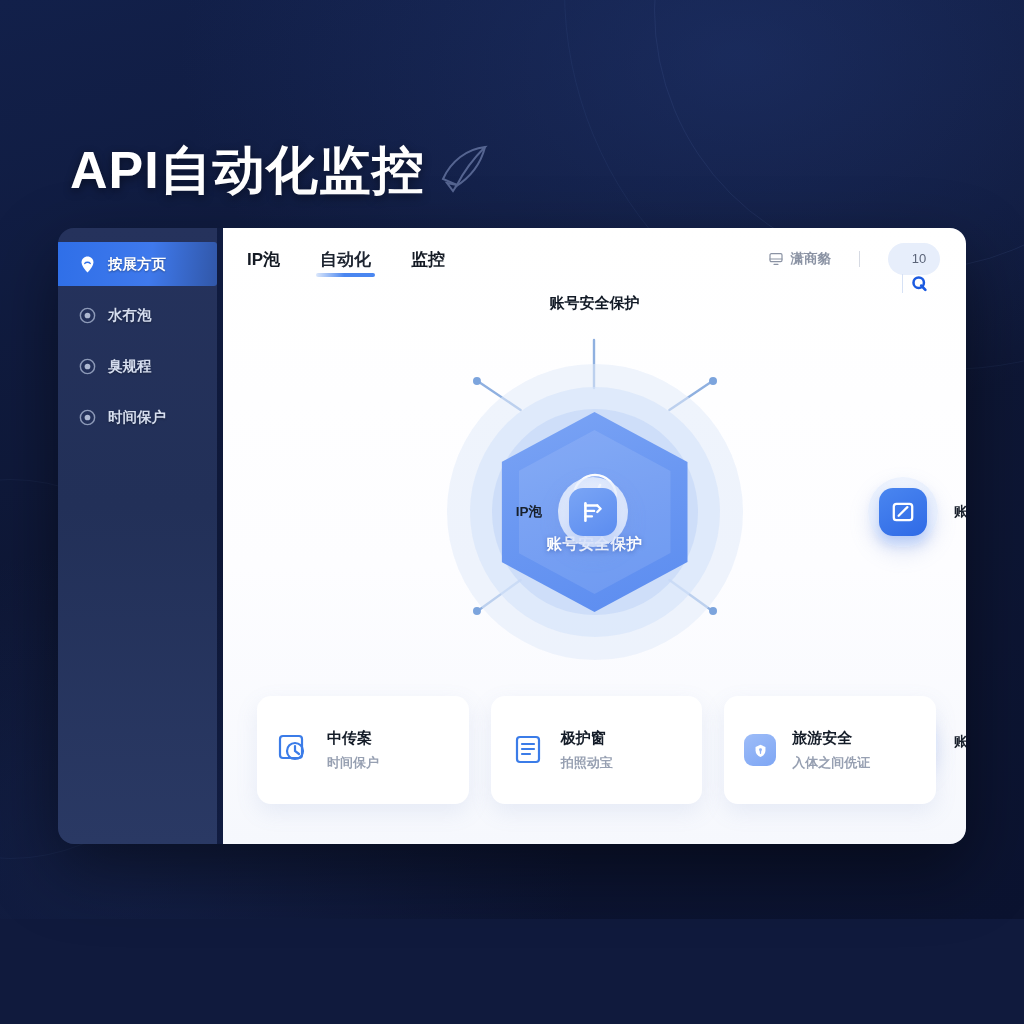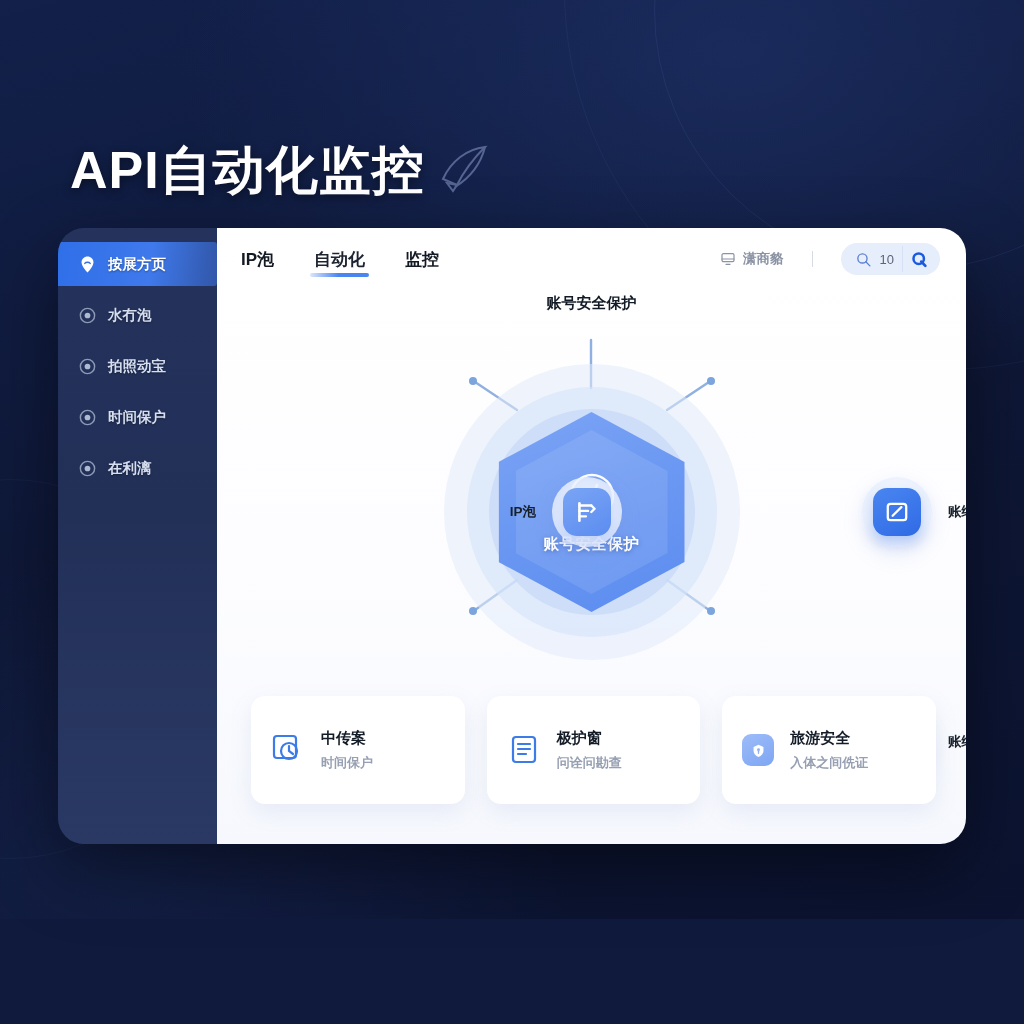--- a/index.html
+++ b/index.html
@@ -42,21 +42,21 @@
     text-shadow: 0 3px 10px rgba(0,0,0,0.45);
     white-space: nowrap;
   }
   #title-deco { width: 56px; height: 50px; opacity: .75; margin-bottom: 3px; }
 
   
   #app-window {
     position: absolute;
     left: 58px; top: 228px;
     width: 908px; height: 616px;
-    border-radius: 26px;
+    border-radius: 16px;
     overflow: hidden;
     display: flex;
     box-shadow: 0 26px 70px rgba(0,0,0,0.45);
   }
 
   
   #sidebar {
     width: 159px;
     flex: 0 0 159px;
     background: linear-gradient(180deg, #25325c 0%, #223058 45%, #2a3964 100%);
@@ -83,20 +83,21 @@
     border-bottom-right-radius: 3px;
   }
   .side-icon { width: 19px; height: 19px; flex: 0 0 19px; display: block; }
   .side-label { text-shadow: 0 1px 2px rgba(0,0,0,.35); }
 
   
   #content {
     flex: 1;
     background: linear-gradient(180deg, #ffffff 0%, #fdfdff 55%, #f6f8fd 100%);
     position: relative;
+    margin-left: 6px;
   }
   #topbar {
     height: 62px;
     display: flex; align-items: center;
     padding: 0 26px 0 24px;
     position: relative;
   }
   #tabs { display: flex; align-items: center; gap: 40px; height: 100%; }
   .tab {
     position: relative;
@@ -118,20 +119,21 @@
   }
   #user-chip { display: flex; align-items: center; gap: 7px; color: #8b93a4; font-size: 13.5px; font-weight: 600; }
   #divider-v { width: 1px; height: 16px; background: #d6dae3; margin: 0 4px; }
   #search-pill {
     display: flex; align-items: center;
     height: 32px;
     background: #e7eefb;
     border-radius: 18px;
     padding: 0 4px 0 14px;
     gap: 8px;
+    flex-direction: column;
   }
   #search-count { font-size: 13px; color: #5c6images; color: #5b6478; }
   #search-btn {
     width: 34px; height: 26px;
     display: flex; align-items: center; justify-content: center;
     border-left: 1px solid #d6e1f5;
     cursor: pointer;
   }
 
   
@@ -266,45 +268,38 @@
       </div>
 
       <div class="side-item">
         <svg class="side-icon" viewBox="0 0 24 24">
           <circle cx="12" cy="12" r="9" fill="none" stroke="#8d9ab8" stroke-width="1.8"></circle>
           <circle cx="12" cy="12" r="3.6" fill="#aeb9d2"></circle>
         </svg>
         <span class="side-label">水冇泡</span>
       </div>
 
-
       <div class="side-item">
         <svg class="side-icon" viewBox="0 0 24 24">
           <circle cx="12" cy="12" r="9" fill="none" stroke="#8d9ab8" stroke-width="1.8"></circle>
           <circle cx="12" cy="12" r="3.6" fill="#aeb9d2"></circle>
         </svg>
-        <span class="side-label">拍照动宝</span>
-      </div>
+        <span class="side-label">臭规程</span>
+      </div>
+
 
       <div class="side-item">
         <svg class="side-icon" viewBox="0 0 24 24">
           <circle cx="12" cy="12" r="9" fill="none" stroke="#8d9ab8" stroke-width="1.8"></circle>
           <circle cx="12" cy="12" r="3.6" fill="#aeb9d2"></circle>
         </svg>
         <span class="side-label">时间保户</span>
       </div>
 
 
-      <div class="side-item">
-        <svg class="side-icon" viewBox="0 0 24 24">
-          <circle cx="12" cy="12" r="9" fill="none" stroke="#8d9ab8" stroke-width="1.8"></circle>
-          <circle cx="12" cy="12" r="3.6" fill="#aeb9d2"></circle>
-        </svg>
-        <span class="side-label">在利漓</span>
-      </div>
     </nav>
 
     <section id="content">
 
       <header id="topbar">
         <div id="tabs">
           <div class="tab inactive">
             <span>IP泡</span>
           </div>
           <div class="tab">
@@ -431,21 +426,21 @@
           </div>
         </div>
 
         <div class="card">
           <svg class="card-icon" viewBox="0 0 34 34">
             <rect x="6" y="4" width="22" height="25" rx="3" fill="none" stroke="#3b7ce8" stroke-width="2.2"></rect>
             <path d="M11 11h12M11 16h12M11 21h8" stroke="#3b7ce8" stroke-width="2.2" stroke-linecap="round"></path>
           </svg>
           <div>
             <div class="card-title">极护窗</div>
-            <div class="card-sub">问诠问勘查</div>
+            <div class="card-sub">拍照动宝</div>
           </div>
         </div>
 
         <div class="card">
           <div class="card-icon-tile">
             <svg width="17" height="17" viewBox="0 0 24 24">
               <path d="M12 4l7 3v5c0 4.4-3 7.6-7 9-4-1.4-7-4.6-7-9V7z" fill="#ffffff"></path>
               <circle cx="12" cy="11" r="2.1" fill="#8fb0f6"></circle>
               <path d="M12 13v3" stroke="#8fb0f6" stroke-width="1.8" stroke-linecap="round"></path>
             </svg>

